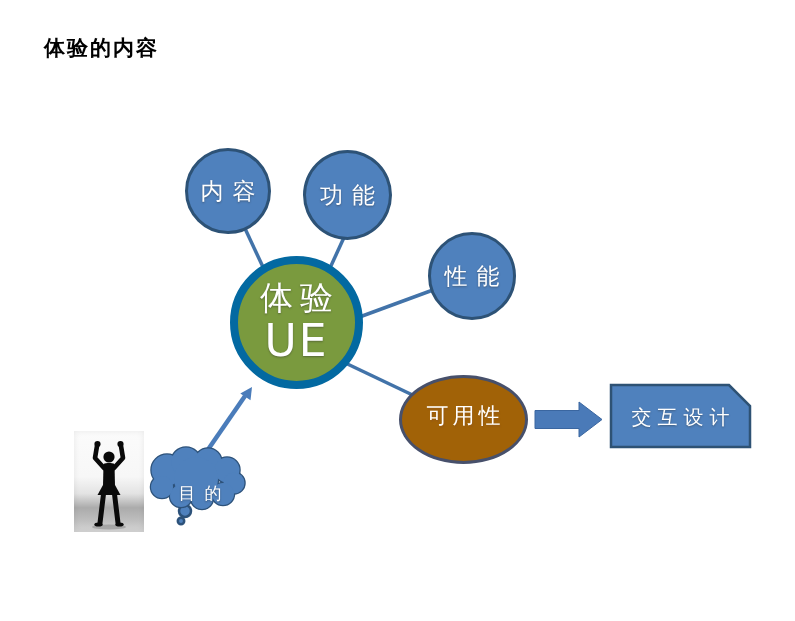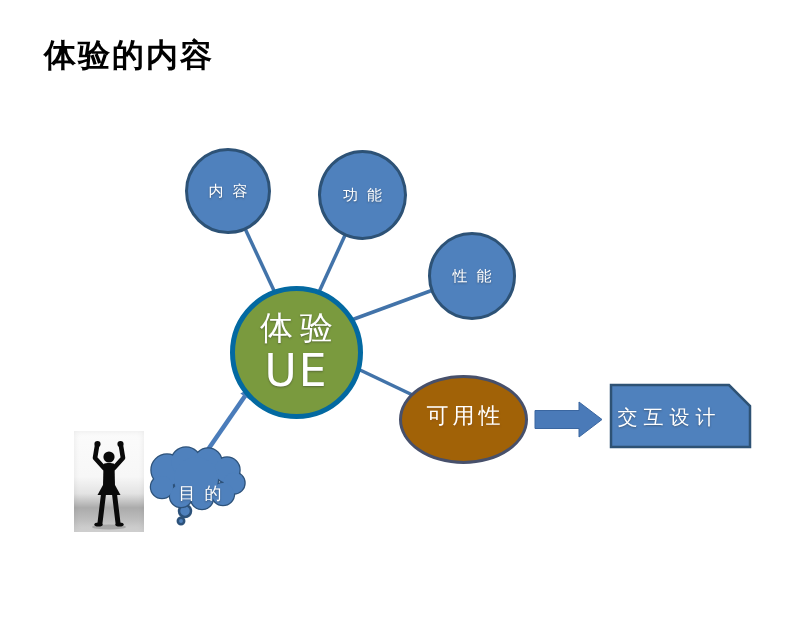--- a/index.html
+++ b/index.html
@@ -9,21 +9,21 @@
     width: 795px; height: 621px; overflow: hidden;
   }
   .slide {
     position: relative;
     width: 795px; height: 621px;
     background: #ffffff;
   }
   .title {
     position: absolute;
     left: 44px; top: 34px;
-    font-size: 32px;
+    font-size: 21px;
     font-weight: bold;
     color: #000000;
     letter-spacing: 2px;
     white-space: nowrap;
   }
   .diagram-svg {
     position: absolute;
     left: 0; top: 0;
     width: 795px; height: 621px;
     z-index: 1;
@@ -34,31 +34,31 @@
     align-items: center;
     justify-content: center;
     z-index: 2;
     color: #ffffff;
     text-shadow: 0 1px 2px rgba(45,45,45,0.45);
   }
   .node-circle-blue {
     background: #4f81bd;
     border: 3px solid #2d5276;
     border-radius: 50%;
-    font-size: 15px;
+    font-size: 23px;
     letter-spacing: 9px;
     padding-left: 9px; 
   }
   .node-content     { left: 185px; top: 148px; width: 86px;  height: 86px; }
-  .node-function    { left: 318px; top: 150px; width: 89px;  height: 90px; }
+  .node-function    { left: 303px; top: 150px; width: 89px;  height: 90px; }
   .node-performance { left: 428px; top: 232px; width: 88px;  height: 88px; align-items: center; }
   .node-center {
-    left: 230px; top: 286px; width: 133px; height: 133px;
+    left: 230px; top: 256px; width: 133px; height: 133px;
     background: #7a9a3e;
-    border: 5px solid #0369a1;
+    border: 8px solid #0369a1;
     border-radius: 50%;
     flex-direction: column;
     z-index: 2;
   }
   .node-center .line1 {
     font-size: 33px;
     letter-spacing: 7px;
     padding-left: 7px;
     line-height: 1.15;
   }
@@ -89,21 +89,21 @@
     text-shadow: 0 1px 2px rgba(45,45,45,0.45);
     white-space: nowrap;
   }
   .cloud-label {
     left: 168px; top: 482px; width: 64px; height: 22px;
     font-size: 17px;
     letter-spacing: 9px;
     padding-left: 9px;
   }
   .result-label {
-    left: 597px; top: 402px; width: 139px; height: 30px;
+    left: 611px; top: 402px; width: 139px; height: 30px;
     font-size: 20px;
     letter-spacing: 6px;
     padding-left: 6px;
   }
   .person-photo {
     position: absolute;
     left: 74px; top: 431px; width: 70px; height: 101px;
     z-index: 2;
     background: linear-gradient(180deg,
       #fbfbfb 0%, #f7f7f7 45%, #e3e3e3 62%,

